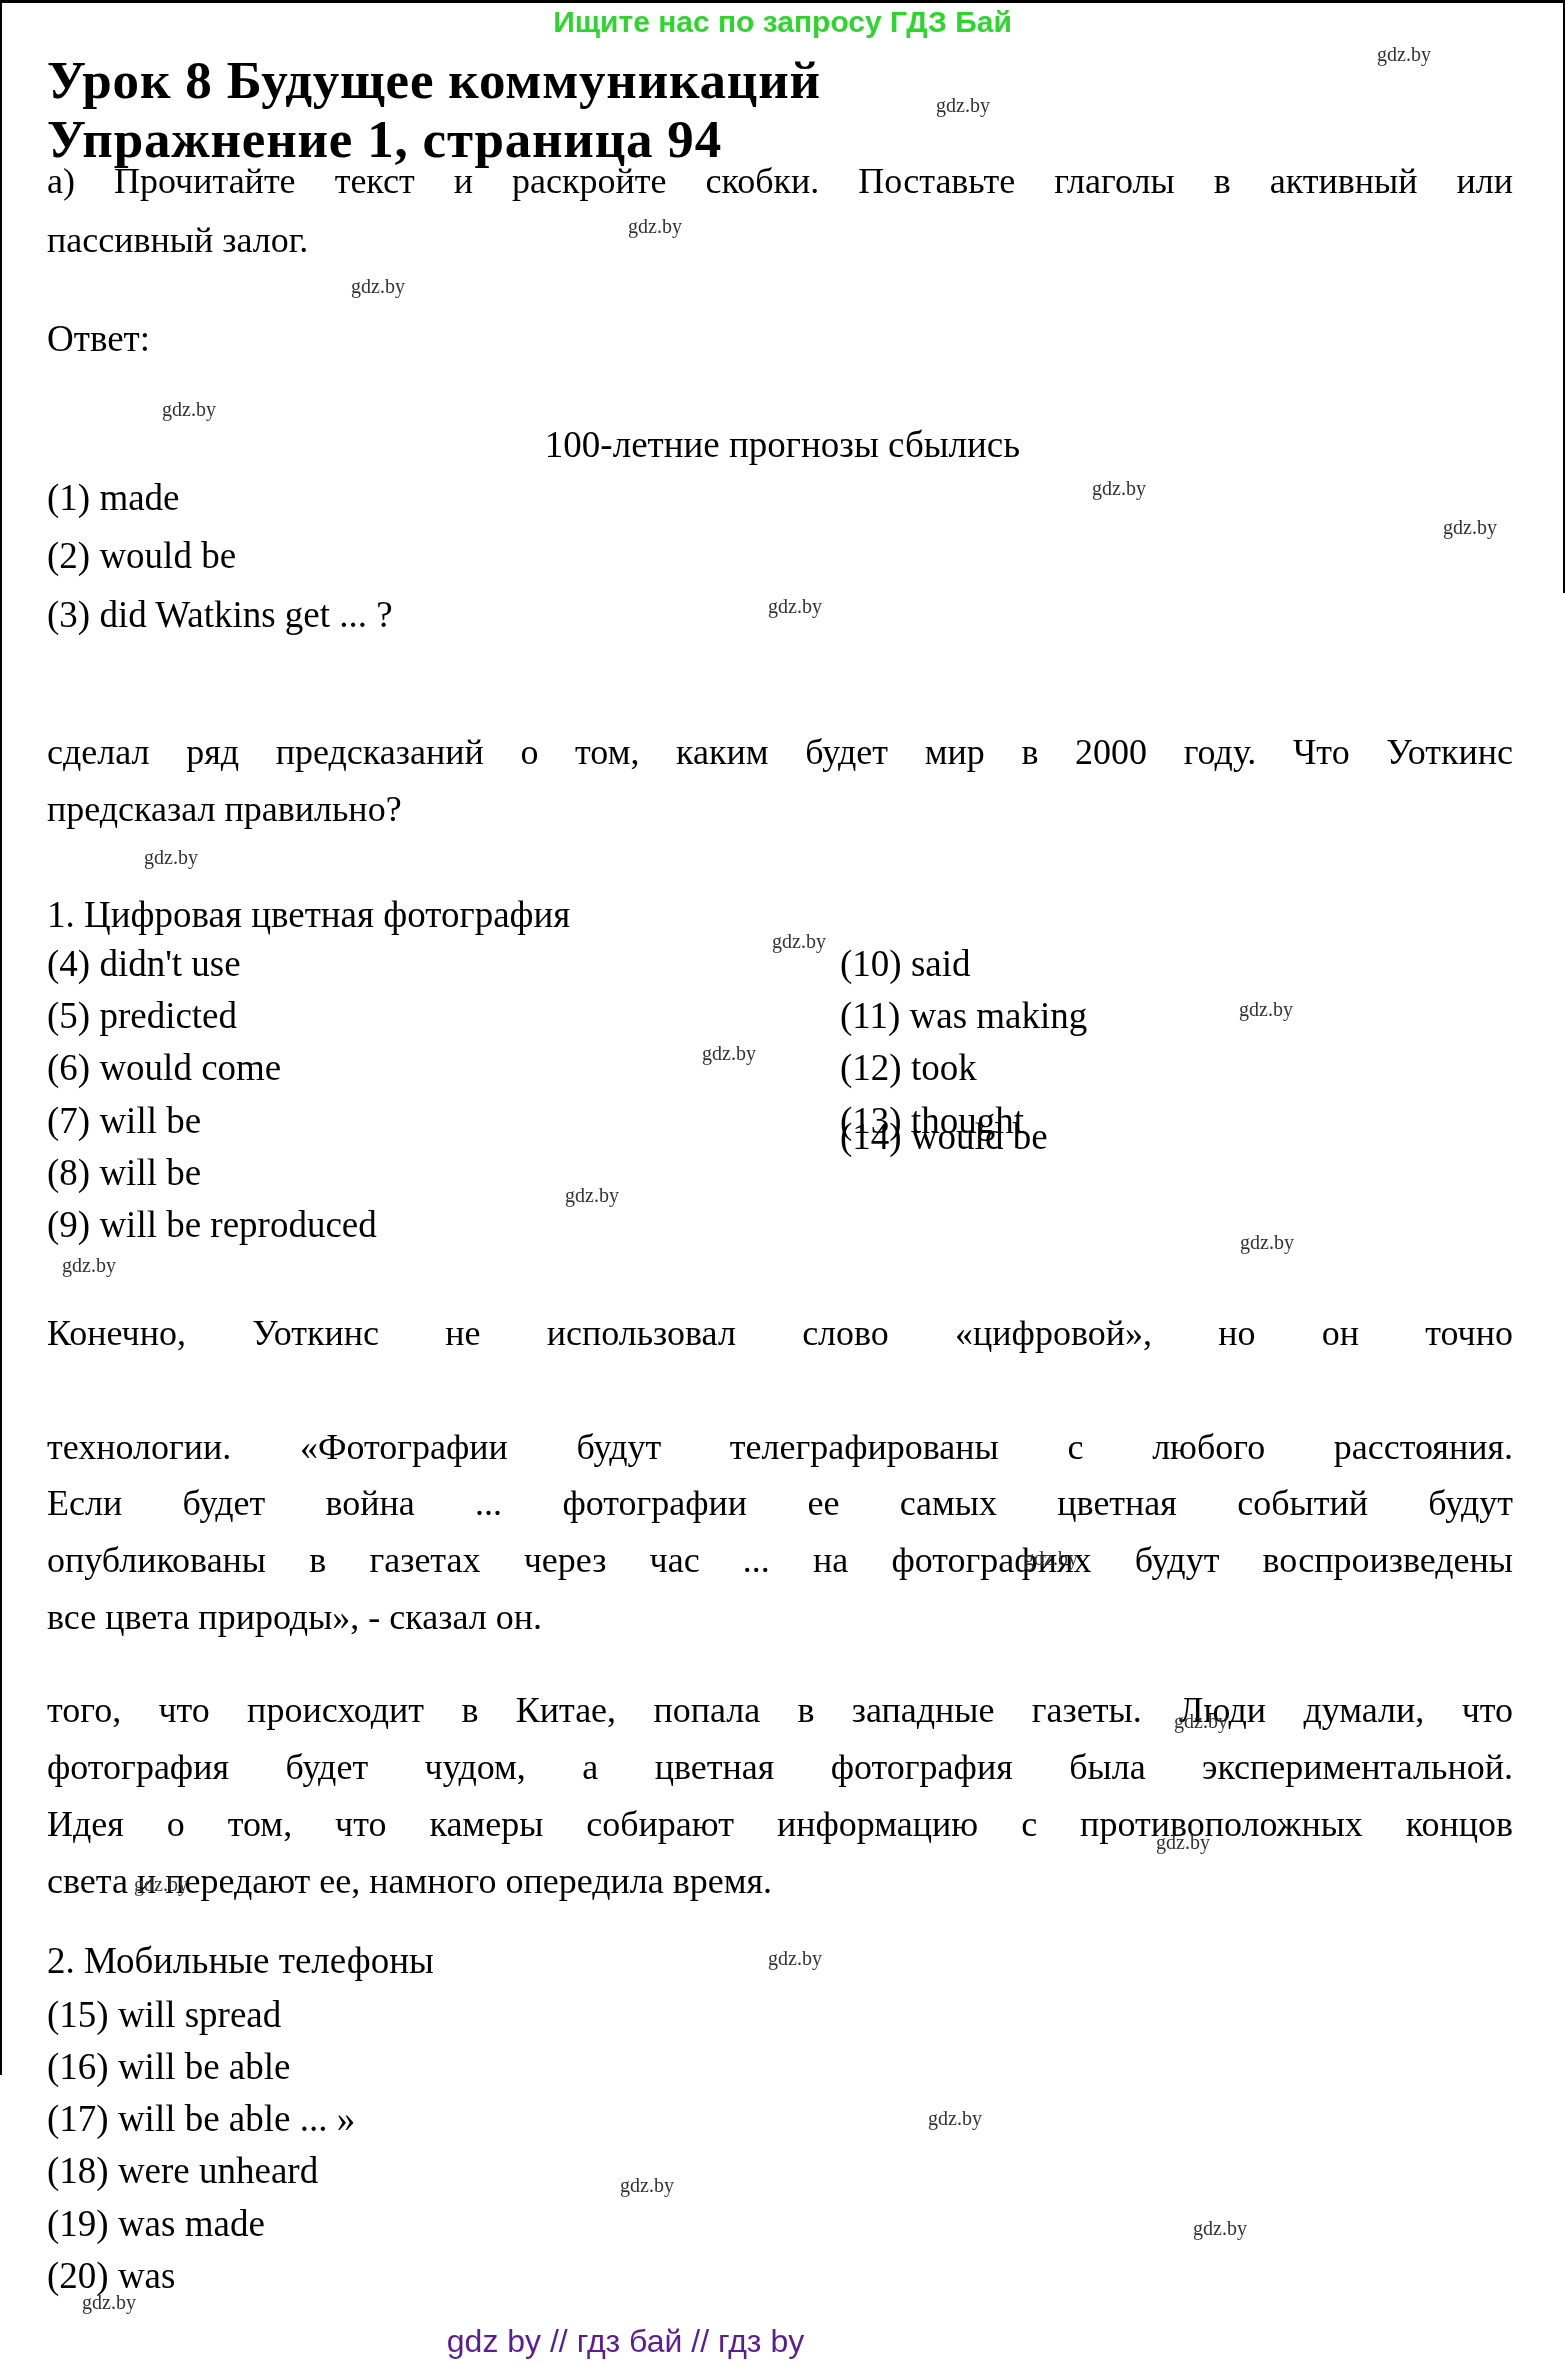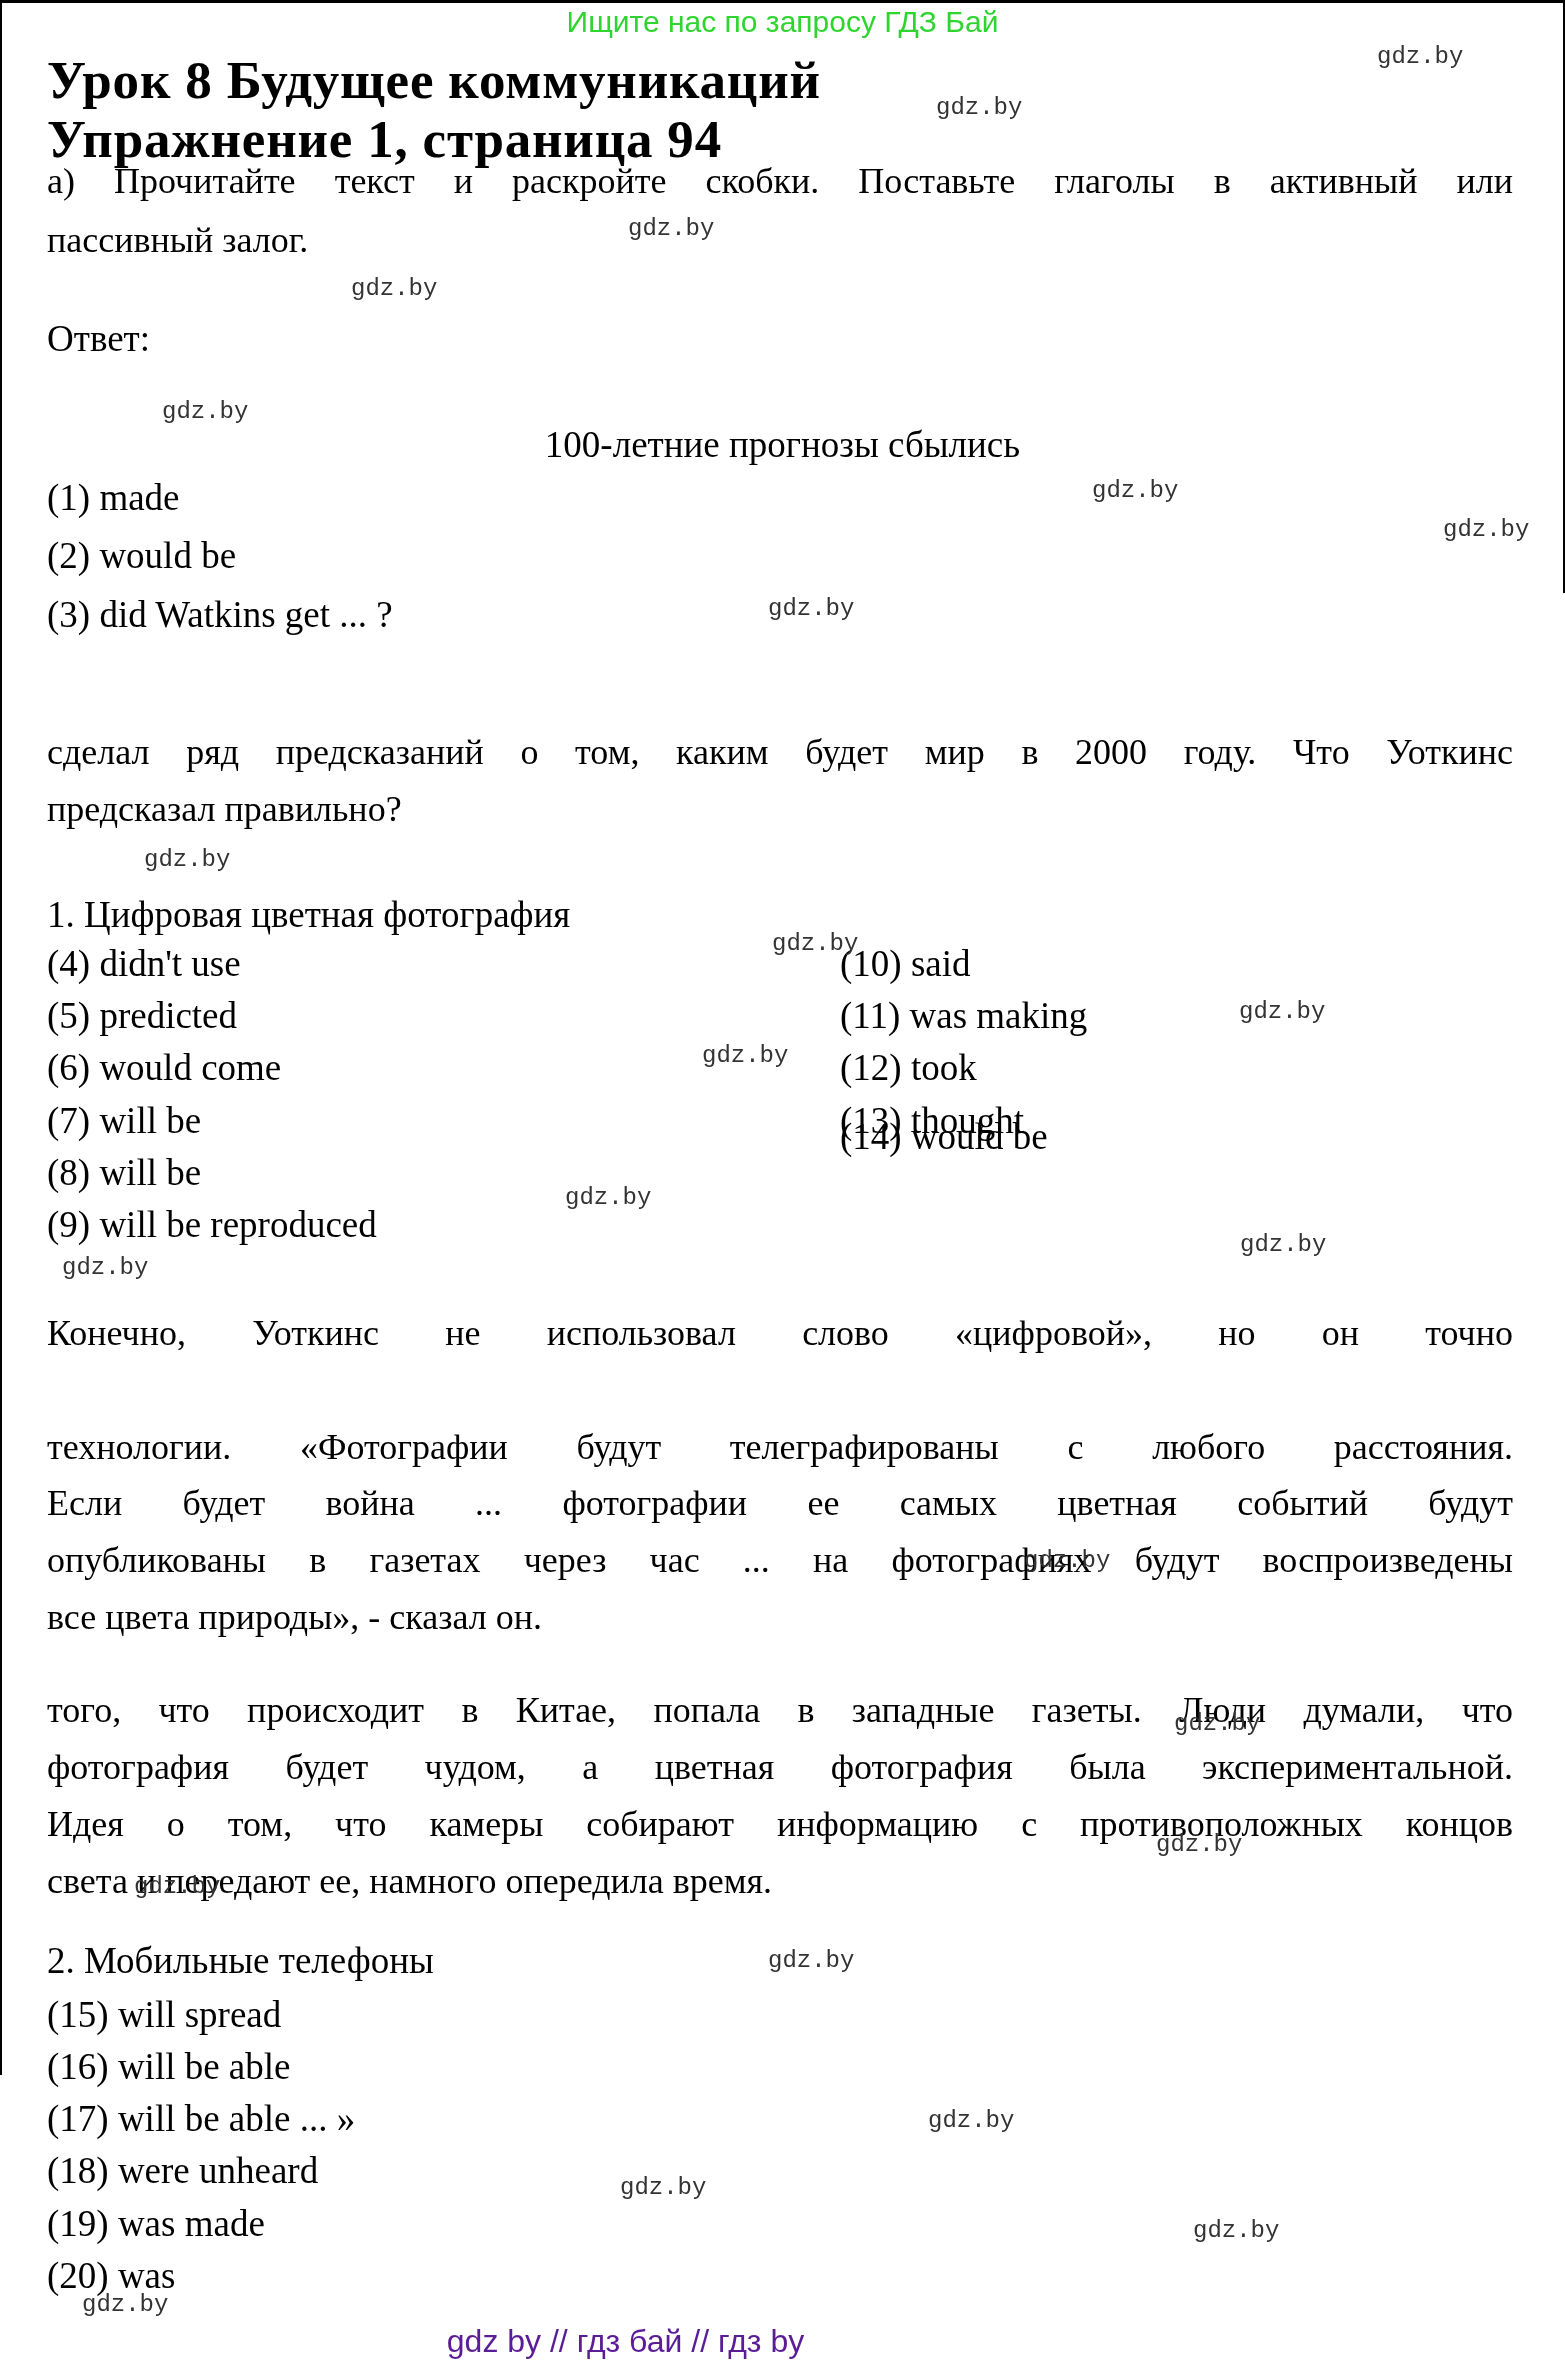--- a/index.html
+++ b/index.html
@@ -32,34 +32,34 @@
   }
   .title { font-weight: bold; font-size: 53px; letter-spacing: 0.8px; }
   .h48  { font-size: 37px; }
   .item { font-size: 37px; }
   .centered { left: 0; width: 1565px; text-align: center; white-space: nowrap; }
 
   .promo-header {
     position: absolute; left: 0; top: 4.7px; width: 1565px;
     text-align: center;
     font-family: "Liberation Sans", sans-serif;
-    font-size: 30px; font-weight: normal;
+    font-size: 30px; font-weight: bold;
     color: #2ed52e;
   }
   .promo-footer {
     position: absolute; left: 0; top: 2323px; width: 1251px;
     text-align: center;
     font-family: "Liberation Sans", sans-serif;
     font-size: 32px;
     color: #5a1d96;
   }
   .wm {
     position: absolute;
-    font-family: Liberation Mono, monospace;
-    font-size: 24px;
+    font-family: Liberation Serif, serif;
+    font-size: 20px;
     color: #333333;
     white-space: nowrap;
   }
 </style>
 </head>
 <body>
 
 <div id="page">
 
   <div class="edge edge-top"></div>

